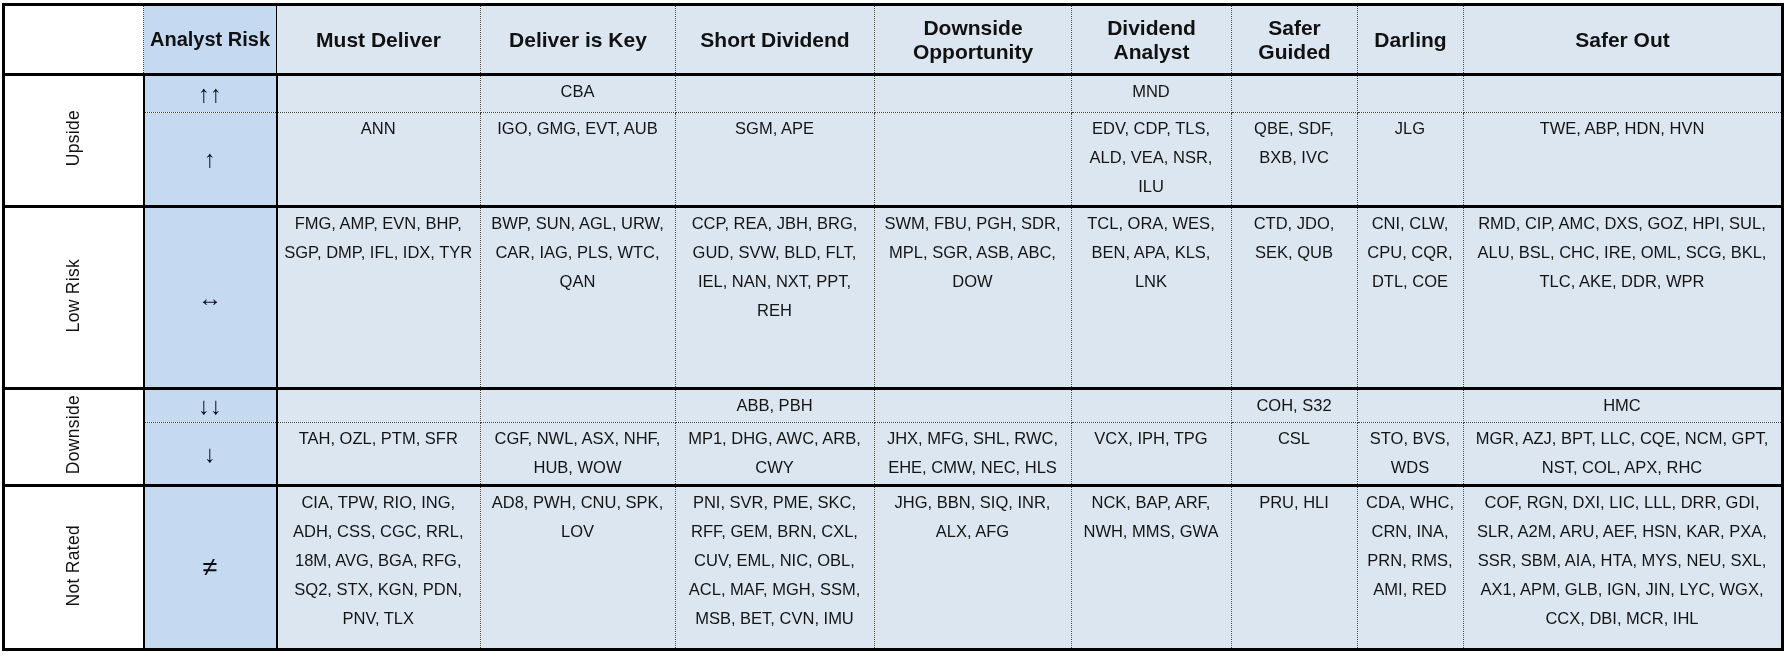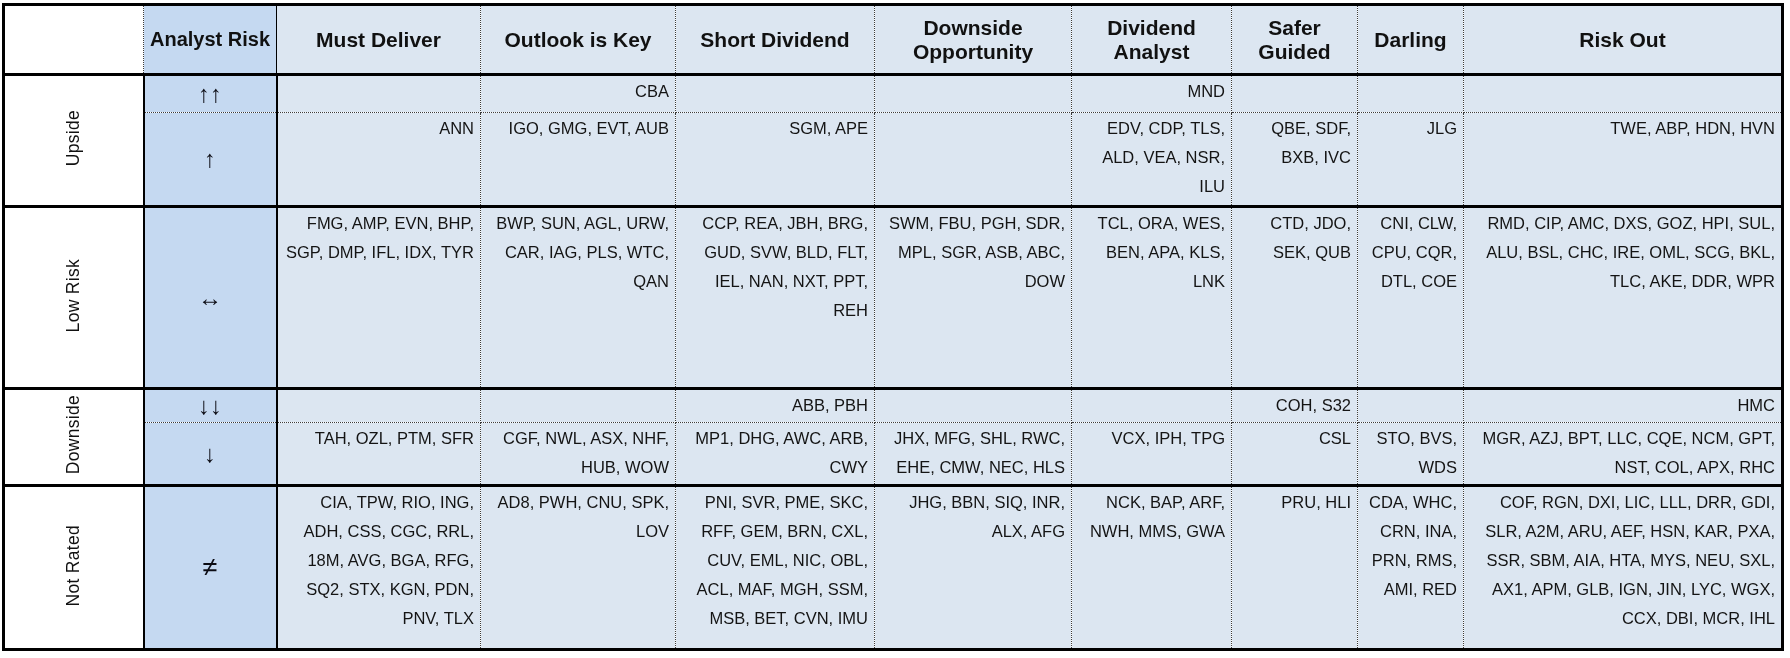--- a/index.html
+++ b/index.html
@@ -53,21 +53,21 @@
   td.sym {
     background: #c5d9f1;
     text-align: center; vertical-align: middle;
     font-size: 24px; color: #0c0c14;
     border-right: 2px solid #000;
   }
   td.sym.neq { font-size: 27px; }
   
   td.cell {
     background: #dce6f1;
-    vertical-align: top; text-align: right;
+    vertical-align: top; text-align: center;
     padding: 1px 6px 2px 5px;
     font-size: 16.5px; line-height: 29px;
     color: #141414;
   }
   
   tr.r-up2   { height: 38px; }
   tr.r-up1   { height: 94px; }
   tr.r-flat  { height: 182px; }
   tr.r-dn2   { height: 32px; }
   tr.r-dn1   { height: 58px; }
@@ -88,27 +88,27 @@
       <col style="width:126px">
     <col style="width:106px">
       <col style="width:319px">
   </colgroup>
 
   <tbody>
       <tr class="hdr">
     <th class="corner"></th>
     <th class="risk-head">Analyst Risk</th>
     <th class="col-head">Must Deliver</th>
-    <th class="col-head">Outlook is Key</th>
+    <th class="col-head">Deliver is Key</th>
     <th class="col-head">Short Dividend</th>
     <th class="col-head">Downside Opportunity</th>
     <th class="col-head">Dividend Analyst</th>
     <th class="col-head">Safer Guided</th>
     <th class="col-head">Darling</th>
-    <th class="col-head">Risk Out</th>
+    <th class="col-head">Safer Out</th>
   </tr>
 
   <tr class="gtop r-up2">
     <th class="rowlabel" rowspan="2"><span class="vert">Upside</span></th>
     <td class="sym">↑↑</td>
     <td class="cell"></td>
     <td class="cell">CBA</td>
     <td class="cell"></td>
     <td class="cell"></td>
     <td class="cell">MND</td>

